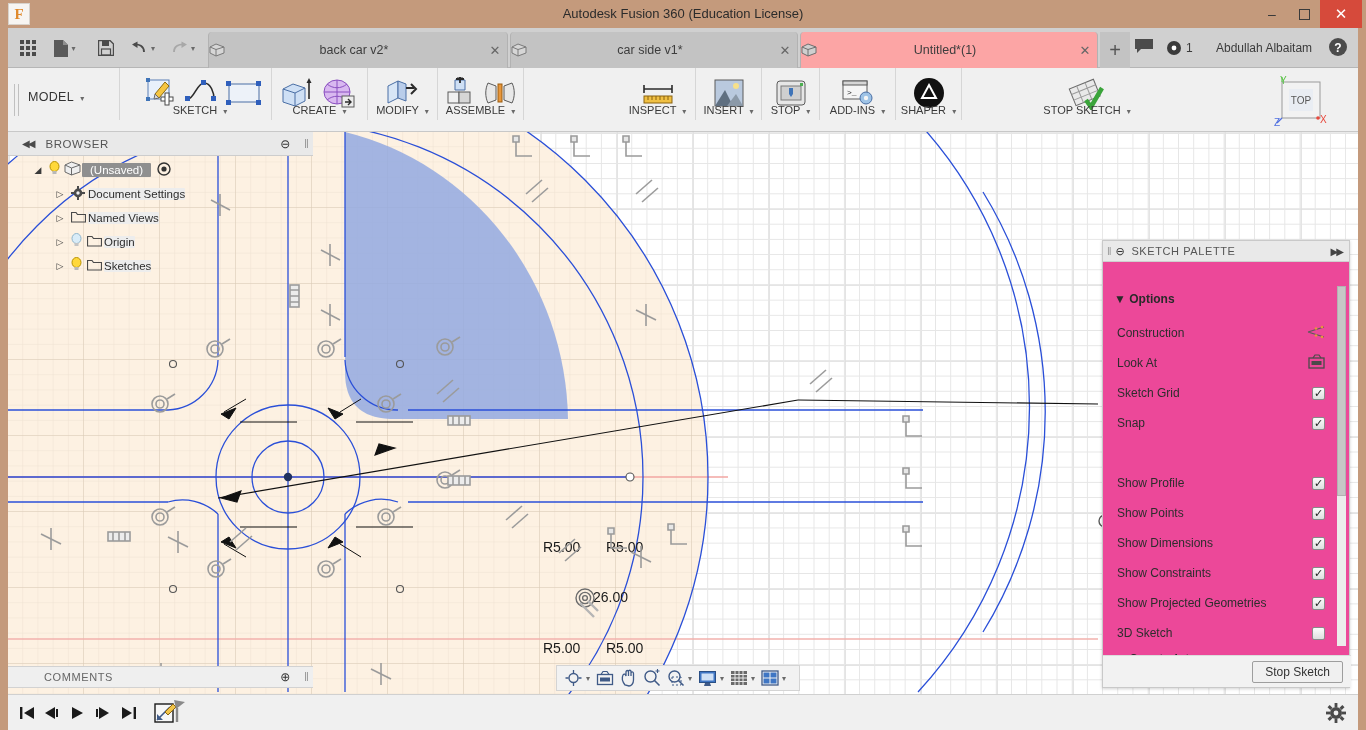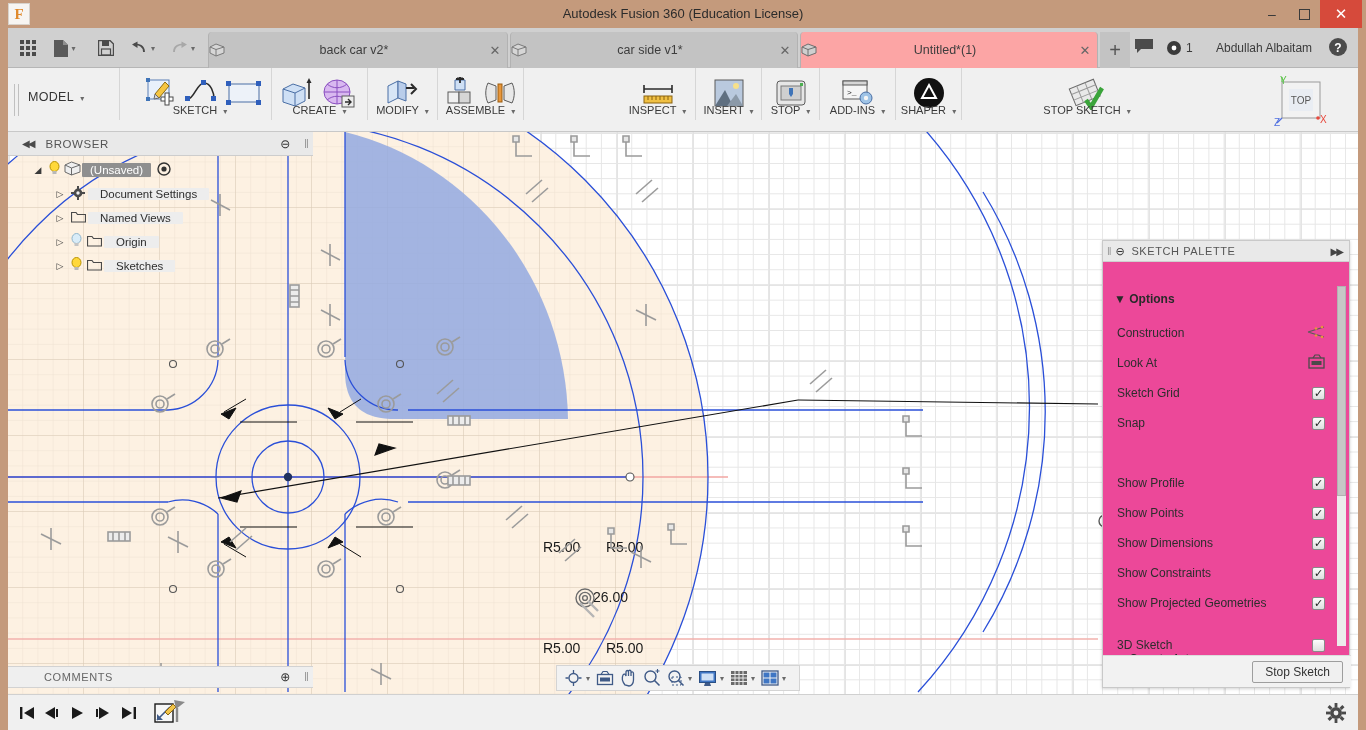--- a/index.html
+++ b/index.html
@@ -158,21 +158,21 @@
   #browser-minus { position: absolute; right: 22px; font-size: 12px; color: #333; }
   #browser-grip { position: absolute; right: 6px; font-size: 12px; color: #999; letter-spacing: -2px;}
   #browser-tree {
     position: absolute; left: 8px; top: 156px; width: 305px; height: 130px;
     font-size: 11.5px; color: #2e2e2e;
   }
   .trow { position: absolute; height: 19px; display: flex; align-items: center; }
   .trow .twist { width: 16px; text-align: center; font-size: 9px; color: #3a3a3a; }
   .trow .bulb { width: 16px; text-align: center; font-size: 12px; }
   .trow .ticon { width: 20px; text-align: center; }
-  .trow .tname { padding: 0 12px; }
+  .trow .tname { padding: 0 0; }
   #row-root { left: 22px; top: 4px; }
   #row-root .tname { background: #8f8f8f; color: #fff; padding: 1px 8px; border-radius: 1px; }
   #row-ds { left: 44px; top: 28px; }
   #row-nv { left: 44px; top: 52px; }
   #row-or { left: 44px; top: 76px; }
   #row-sk { left: 44px; top: 100px; }
   .chip { background: #ededed; padding: 1px 6px; border-radius: 1px; }
 
   
   #comments {
@@ -1079,21 +1079,21 @@
       <div class="opt-row" style="top:300px">
         <span>Show Constraints</span>
         <span class="chk">✓</span>
       </div>
 
       <div class="opt-row" style="top:330px">
         <span>Show Projected Geometries</span>
         <span class="chk">✓</span>
       </div>
 
-      <div class="opt-row" style="top:372px">
+      <div class="opt-row" style="top:360px">
         <span>3D Sketch</span>
         <span class="chk"></span>
       </div>
 
       <div class="sect-head" id="sect-constraints">
         <span>▼</span>
         <span>Constraints</span>
       </div>
 
       <div id="pal-scroll">

